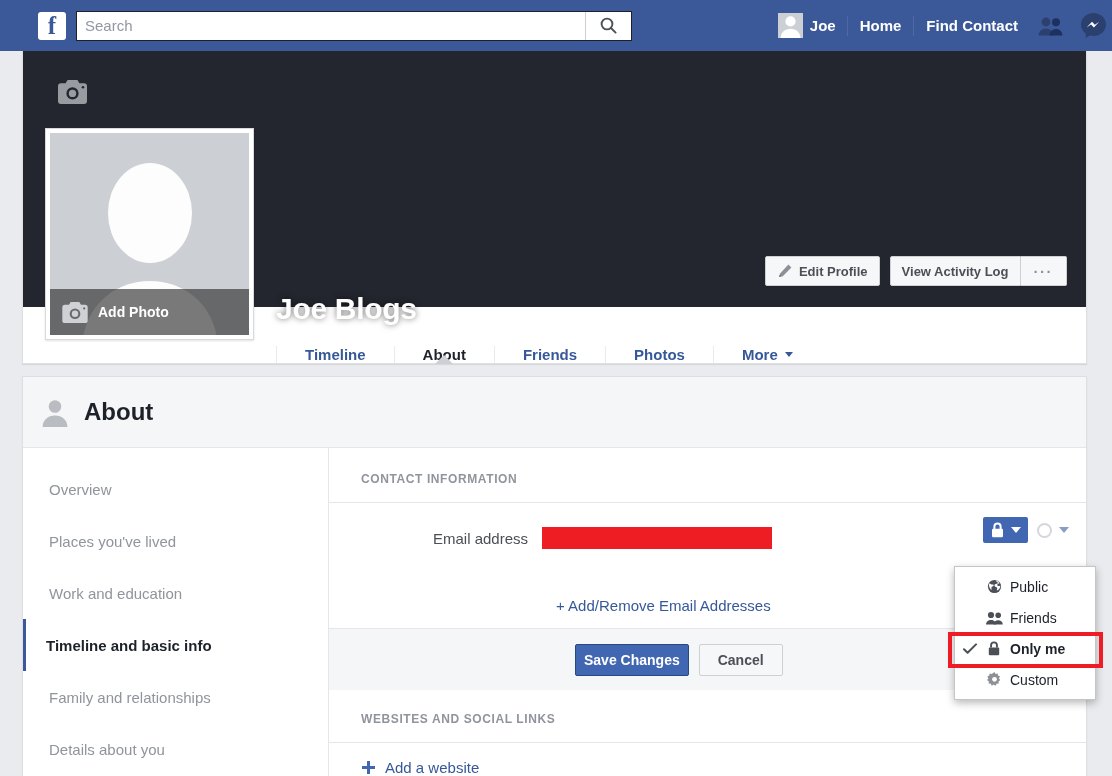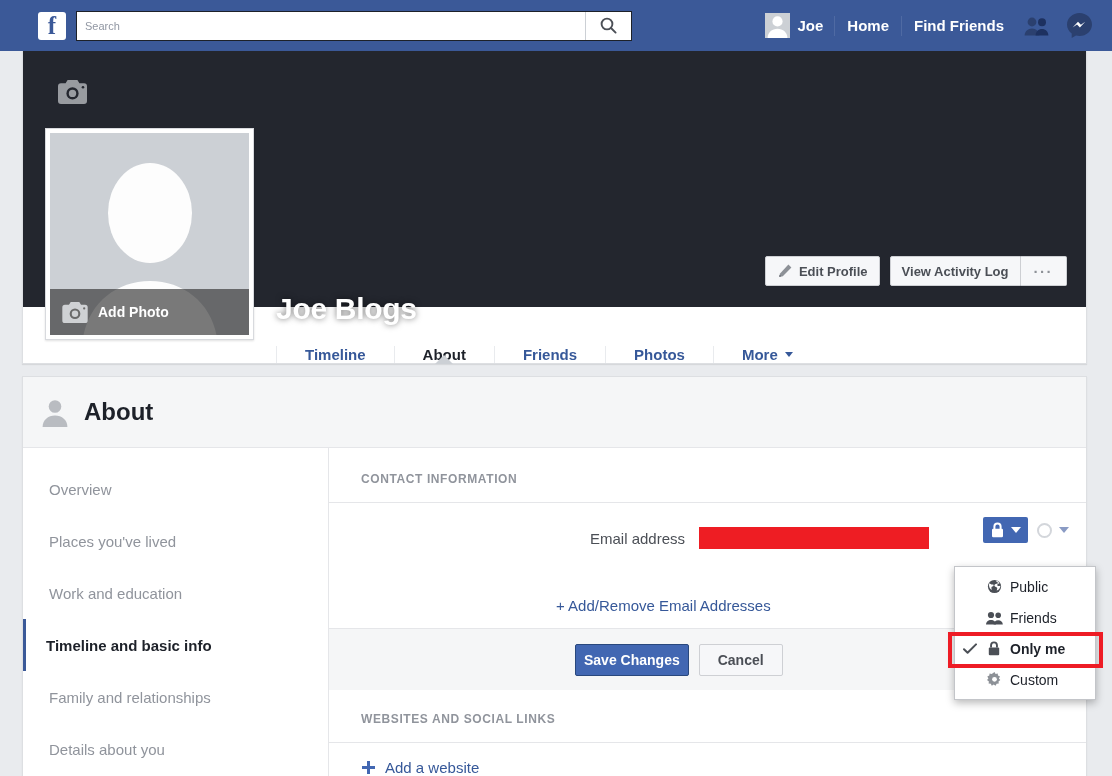--- a/index.html
+++ b/index.html
@@ -30,34 +30,34 @@
   #search-wrap {
     margin-left: 10px;
     width: 556px; height: 30px;
     background: #fff;
     border: 1px solid #1d2129;
     display: flex; align-items: center;
     position: relative;
   }
   #search-input {
     flex: 1; height: 28px; border: none; outline: none;
-    padding: 0 8px; font-size: 11px;
+    padding: 0 8px; font-size: 15px;
     font-family: "Liberation Sans", sans-serif;
     color: #1d2129;
   }
   #search-input::placeholder { color: #9197a3; }
   #search-btn {
     width: 46px; height: 28px;
     border: none; border-left: 1px solid #ccd0d5;
     background: #fff; cursor: pointer;
     display: flex; align-items: center; justify-content: center;
   }
   #nav-right {
     margin-left: auto; display: flex; align-items: center;
-    height: 42px; padding-right: 14px;
+    height: 42px; 
   }
   .nav-sep {
     width: 1px; height: 20px; background: #4f6aa3; margin: 0 2px;
   }
   .nav-user {
     display: flex; align-items: center; gap: 7px;
     padding: 0 9px; height: 30px; cursor: pointer;
   }
   .nav-avatar {
     width: 25px; height: 25px; background: #ccd0d5;
@@ -211,21 +211,20 @@
   .sec-title {
     font-size: 12px; font-weight: bold; color: #90949c;
     letter-spacing: .6px; padding: 24px 0 0 32px;
   }
   .divider { height: 1px; background: #e5e6e9; margin-top: 16px; }
 
   .field-row {
     display: flex; align-items: center;
     padding: 18px 0 0 0; position: relative;
     min-height: 52px;
-    justify-content: center;
   }
   .field-label {
     width: 213px; text-align: right;
     font-size: 15px; color: #4b4f56; padding-right: 14px;
   }
   .redact-bar {
     width: 230px; height: 22px; background: #ee1d23;
   }
   .sub-link {
     color: #365899; font-size: 15px;
@@ -326,21 +325,21 @@
         <svg width="25" height="25" viewBox="0 0 25 25">
           <circle cx="12.5" cy="8.4" r="5.1" fill="#fff"></circle>
           <path d="M2.6 25c0-5.6 4.4-9.3 9.9-9.3S22.4 19.4 22.4 25z" fill="#fff"></path>
         </svg>
       </div>
       <span class="nav-link" style="padding:0">Joe</span>
     </div>
     <div class="nav-sep"></div>
     <div class="nav-link">Home</div>
     <div class="nav-sep"></div>
-    <div class="nav-link">Find Friends</div>
+    <div class="nav-link">Find Contact</div>
 
     <div class="nav-icon-btn">
       <svg width="26" height="20" viewBox="0 0 26 20">
         <circle cx="8" cy="6" r="4.4" fill="#2b406f"></circle>
         <path d="M0.6 19.6c0-4.2 3.4-7.1 7.4-7.1s7.4 2.9 7.4 7.1z" fill="#2b406f"></path>
         <circle cx="18" cy="6.3" r="4" fill="#1d3160"></circle>
         <path d="M11.6 19.6c0-3.9 2.9-6.6 6.4-6.6s6.4 2.7 6.4 6.6z" fill="#1d3160"></path>
       </svg>
     </div>
     <div class="nav-icon-btn">

